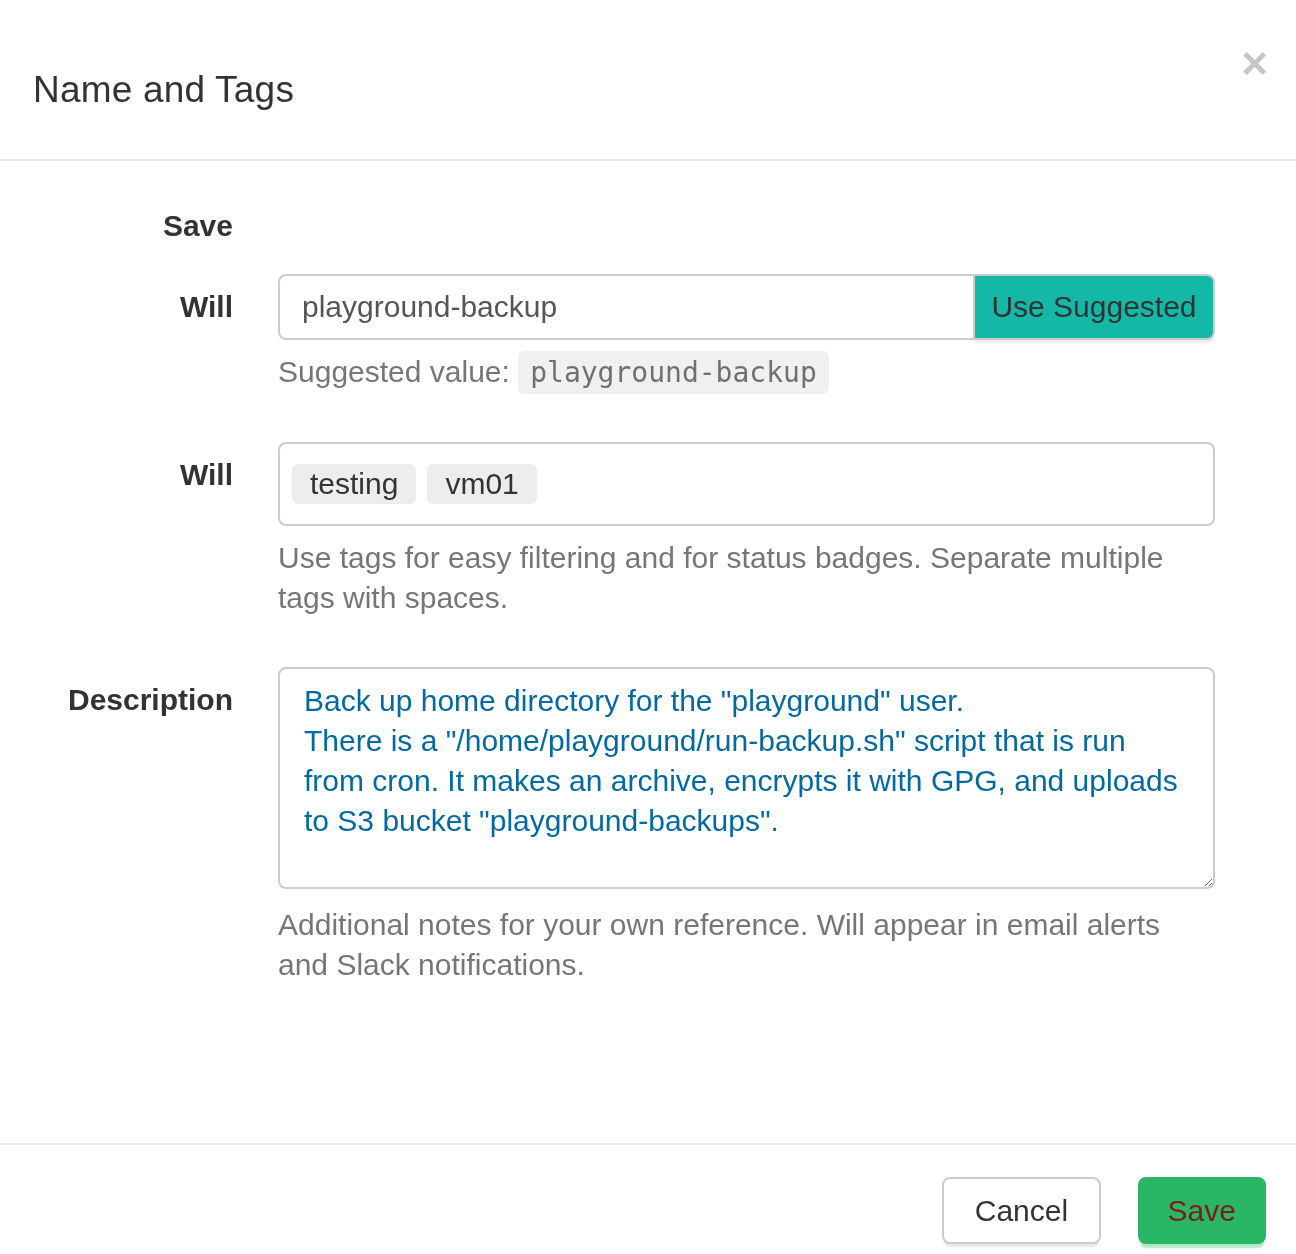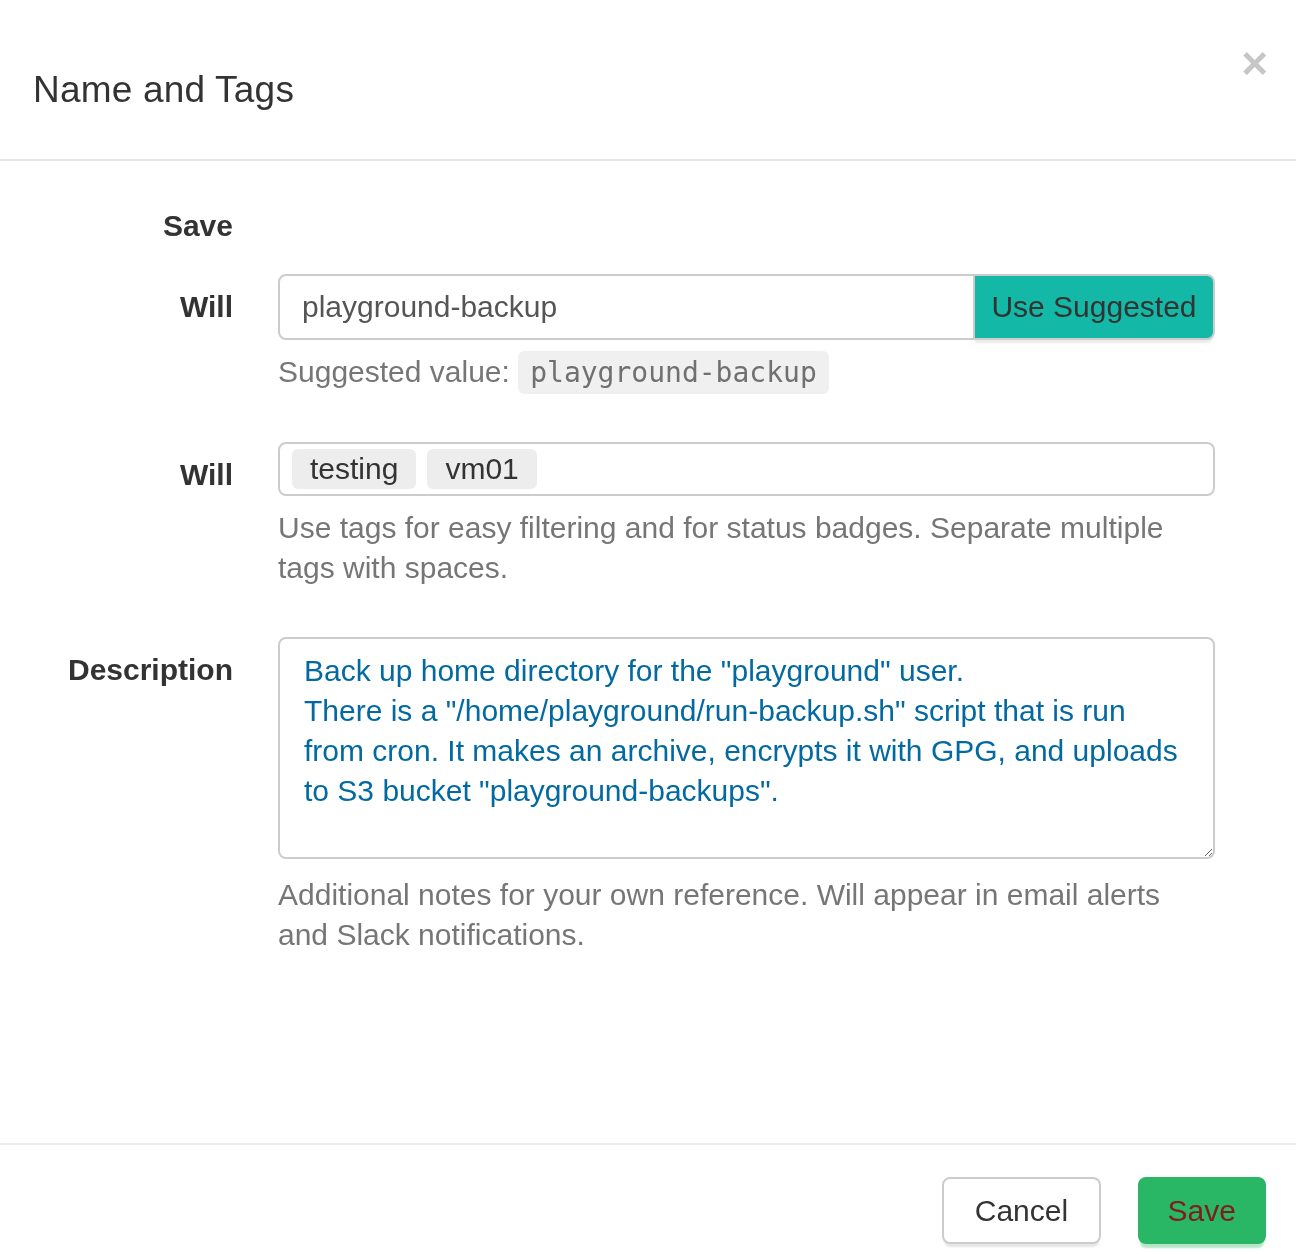--- a/index.html
+++ b/index.html
@@ -73,21 +73,21 @@
   }
   .suggested-code {
     font-family: "DejaVu Sans Mono", monospace;
     font-size: 28px; color: #707070;
     background: #f0f0f0; border-radius: 6px;
     padding: 5px 12px;
   }
 
   
   .tags-input {
-    width: 100%; height: 54px;
+    width: 100%; height: 84px;
     border: 2px solid #ccc; border-radius: 8px;
     background: #fff;
     display: flex; align-items: center;
     padding: 0 12px; gap: 11px;
   }
   .tag-chip {
     display: inline-block;
     background: #ededed; border-radius: 6px;
     padding: 5px 18px;
     font-size: 30px; color: #333; line-height: 30px;

